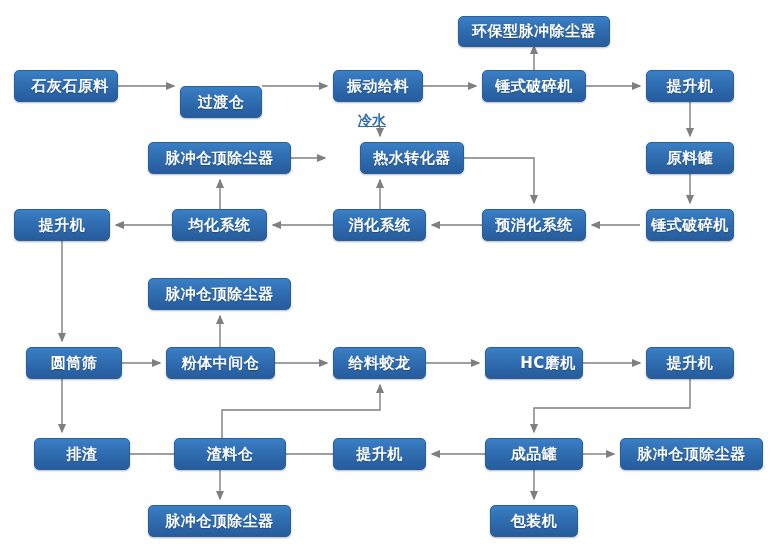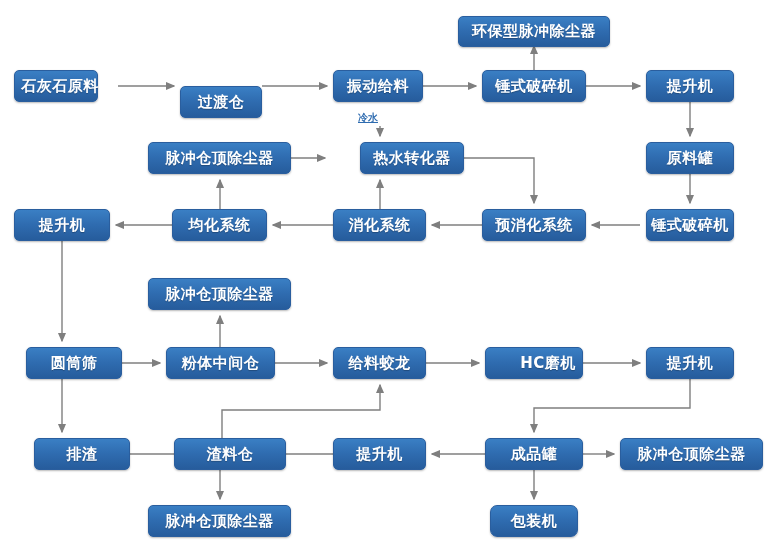--- a/index.html
+++ b/index.html
@@ -43,21 +43,21 @@
     line-height: 1;
     text-shadow: 0 1px 1px rgba(0,0,0,0.25);
   }
   .node-label {
     display: block;
     pointer-events: none;
   }
   .free-label {
     position: absolute;
     color: #2f6cb0;
-    font-size: 10px;
+    font-size: 14px;
     font-weight: bold;
     white-space: nowrap;
     line-height: 1;
     text-decoration: underline;
   }
 </style>
 </head>
 <body>
 
 <div id="canvas">
@@ -95,21 +95,21 @@
         <polyline points="333,454 275,454" fill="none" stroke="#7f7f7f" stroke-width="1.4" marker-end="url(#arrowhead)"></polyline>
         <polyline points="485,454 432,454" fill="none" stroke="#7f7f7f" stroke-width="1.4" marker-end="url(#arrowhead)"></polyline>
         <polyline points="583,454 614,454" fill="none" stroke="#7f7f7f" stroke-width="1.4" marker-end="url(#arrowhead)"></polyline>
         <polyline points="222,438 222,410 380,410 380,385" fill="none" stroke="#7f7f7f" stroke-width="1.4" marker-end="url(#arrowhead)"></polyline>
         <polyline points="690,379 690,408 534,408 534,432" fill="none" stroke="#7f7f7f" stroke-width="1.4" marker-end="url(#arrowhead)"></polyline>
         <polyline points="220,470 220,499" fill="none" stroke="#7f7f7f" stroke-width="1.4" marker-end="url(#arrowhead)"></polyline>
         <polyline points="534,470 534,499" fill="none" stroke="#7f7f7f" stroke-width="1.4" marker-end="url(#arrowhead)"></polyline>
       </g>
   </svg>
   <div id="node-group">
-      <div class="node" style="left: 14px; top: 70px; width: 84px; height: 32px; padding-left: 8px;">
+      <div class="node" style="left: 14px; top: 70px; width: 104px; height: 32px; padding-left: 8px;">
         <span class="node-label">石灰石原料</span>
       </div>
       <div class="node" style="left: 180px; top: 70px; width: 82px; height: 32px; margin-top: 16px;">
         <span class="node-label">过渡仓</span>
       </div>
       <div class="node" style="left: 333px; top: 70px; width: 90px; height: 32px;">
         <span class="node-label">振动给料</span>
       </div>
       <div class="node" style="left: 482px; top: 70px; width: 104px; height: 32px;">
         <span class="node-label">锤式破碎机</span>
@@ -173,20 +173,20 @@
       </div>
       <div class="node" style="left: 485px; top: 438px; width: 98px; height: 32px;">
         <span class="node-label">成品罐</span>
       </div>
       <div class="node" style="left: 620px; top: 438px; width: 143px; height: 32px;">
         <span class="node-label">脉冲仓顶除尘器</span>
       </div>
       <div class="node" style="left: 148px; top: 505px; width: 143px; height: 32px;">
         <span class="node-label">脉冲仓顶除尘器</span>
       </div>
-      <div class="node" style="left: 490px; top: 505px; width: 88px; height: 32px; border-radius: 7px;">
+      <div class="node" style="left: 490px; top: 505px; width: 88px; height: 32px;">
         <span class="node-label">包装机</span>
       </div>
     </div>
   <div id="label-group">
       <div class="free-label" style="left: 358px; top: 113px;">冷水</div>
     </div>
 </div>
 
 </body></html>

